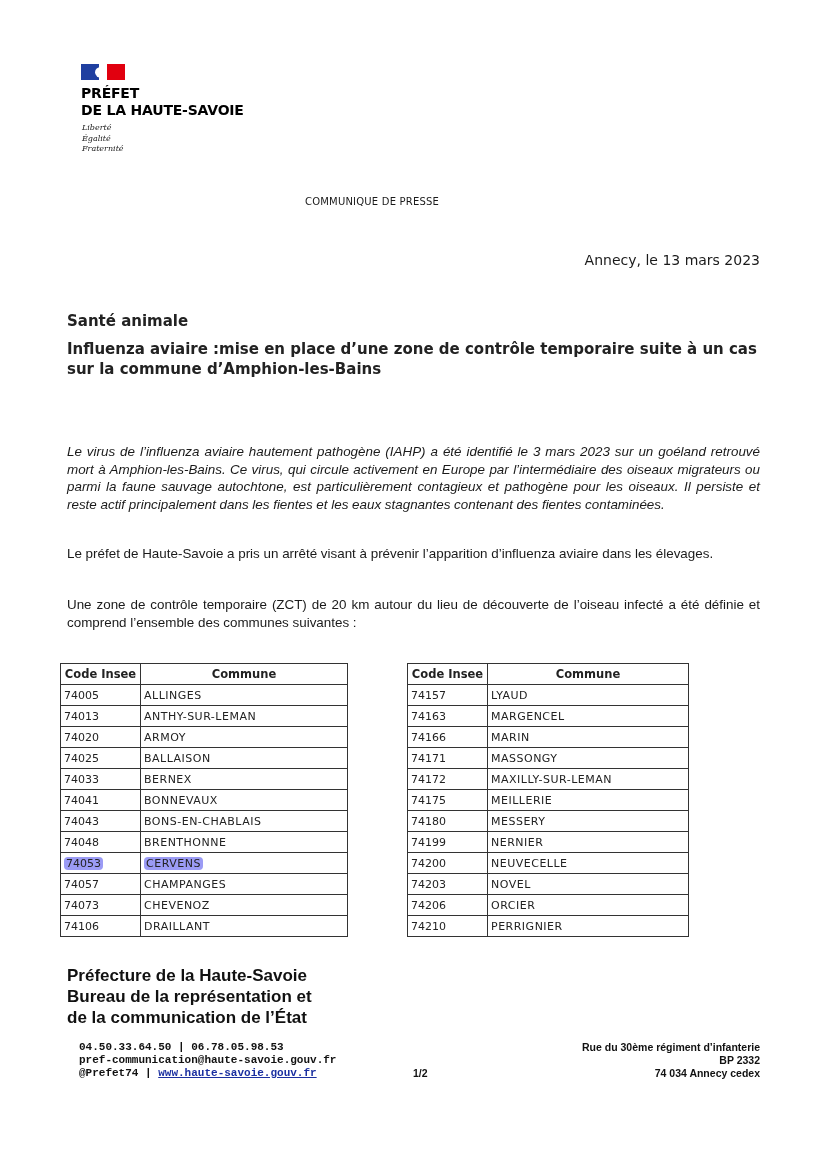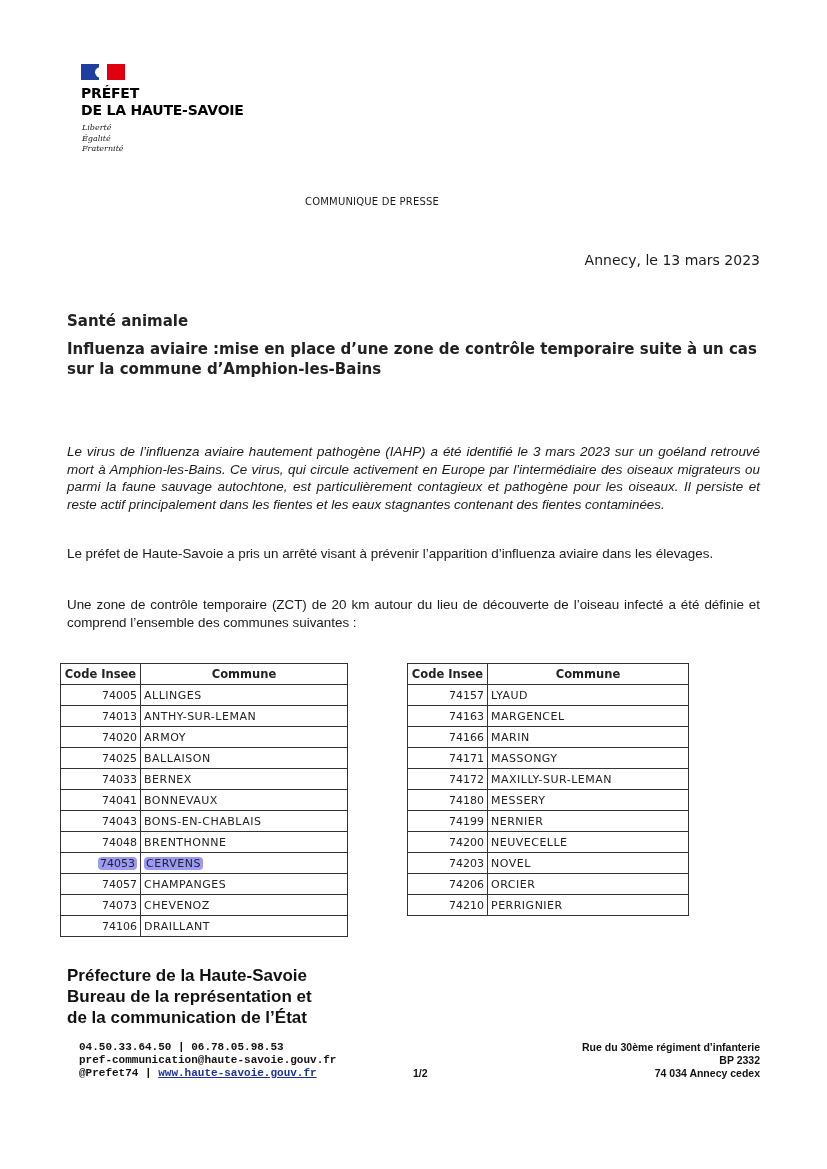--- a/index.html
+++ b/index.html
@@ -22,21 +22,21 @@
   .heading .sub { font-weight: bold; margin-top: 8px; }
 
   .para { left: 67px; width: 693px; font-family: "Liberation Sans", sans-serif; font-size: 13.4px; line-height: 17.5px; text-align: justify; color: #1a1a1a; }
   .p1 { top: 443px; font-style: italic; }
   .p2 { top: 545px; }
   .p3 { top: 596px; }
 
   table.ct { position: absolute; border-collapse: collapse; font-size: 11px; color: #222; }
   table.ct th, table.ct td { border: 1px solid #333; height: 20px; padding: 0 3px; }
   table.ct th { font-weight: bold; font-size: 11.5px; text-align: center; }
-  table.ct td.code { text-align: right; width: 73px; }
+  table.ct td.code { width: 73px; }
   table.ct td.name { text-align: left; letter-spacing: 0.5px; }
   .t1 { left: 60px; top: 663px; width: 288px; }
   .t2 { left: 407px; top: 663px; width: 282px; }
   .hl { background: #9b9bf5; border-radius: 4px; padding: 0 2px; }
 
   .footer-org { left: 67px; top: 965px; font-family: "Liberation Sans", sans-serif; font-weight: bold; font-size: 17px; line-height: 21px; color: #111; }
   .footer-contact { left: 79px; top: 1041px; font-family: Liberation Mono, monospace; font-weight: bold; font-size: 11px; line-height: 13px; color: #111; }
   .footer-contact a { color: #1a2fa0; text-decoration: underline; }
   .page-num { left: 413px; top: 1067px; font-family: "Liberation Sans", sans-serif; font-weight: bold; font-size: 10.5px; color: #111; }
   .footer-addr { right: 67px; top: 1041px; text-align: right; font-family: "Liberation Sans", sans-serif; font-weight: bold; font-size: 10.5px; line-height: 13px; color: #111; }
@@ -155,20 +155,24 @@
       </tr>
       <tr>
         <td class="code"><span>74171</span></td>
         <td class="name"><span>MASSONGY</span></td>
       </tr>
       <tr>
         <td class="code"><span>74172</span></td>
         <td class="name"><span>MAXILLY-SUR-LEMAN</span></td>
       </tr>
       <tr>
+        <td class="code"><span>74175</span></td>
+        <td class="name"><span>MEILLERIE</span></td>
+      </tr>
+      <tr>
         <td class="code"><span>74180</span></td>
         <td class="name"><span>MESSERY</span></td>
       </tr>
       <tr>
         <td class="code"><span>74199</span></td>
         <td class="name"><span>NERNIER</span></td>
       </tr>
       <tr>
         <td class="code"><span>74200</span></td>
         <td class="name"><span>NEUVECELLE</span></td>

